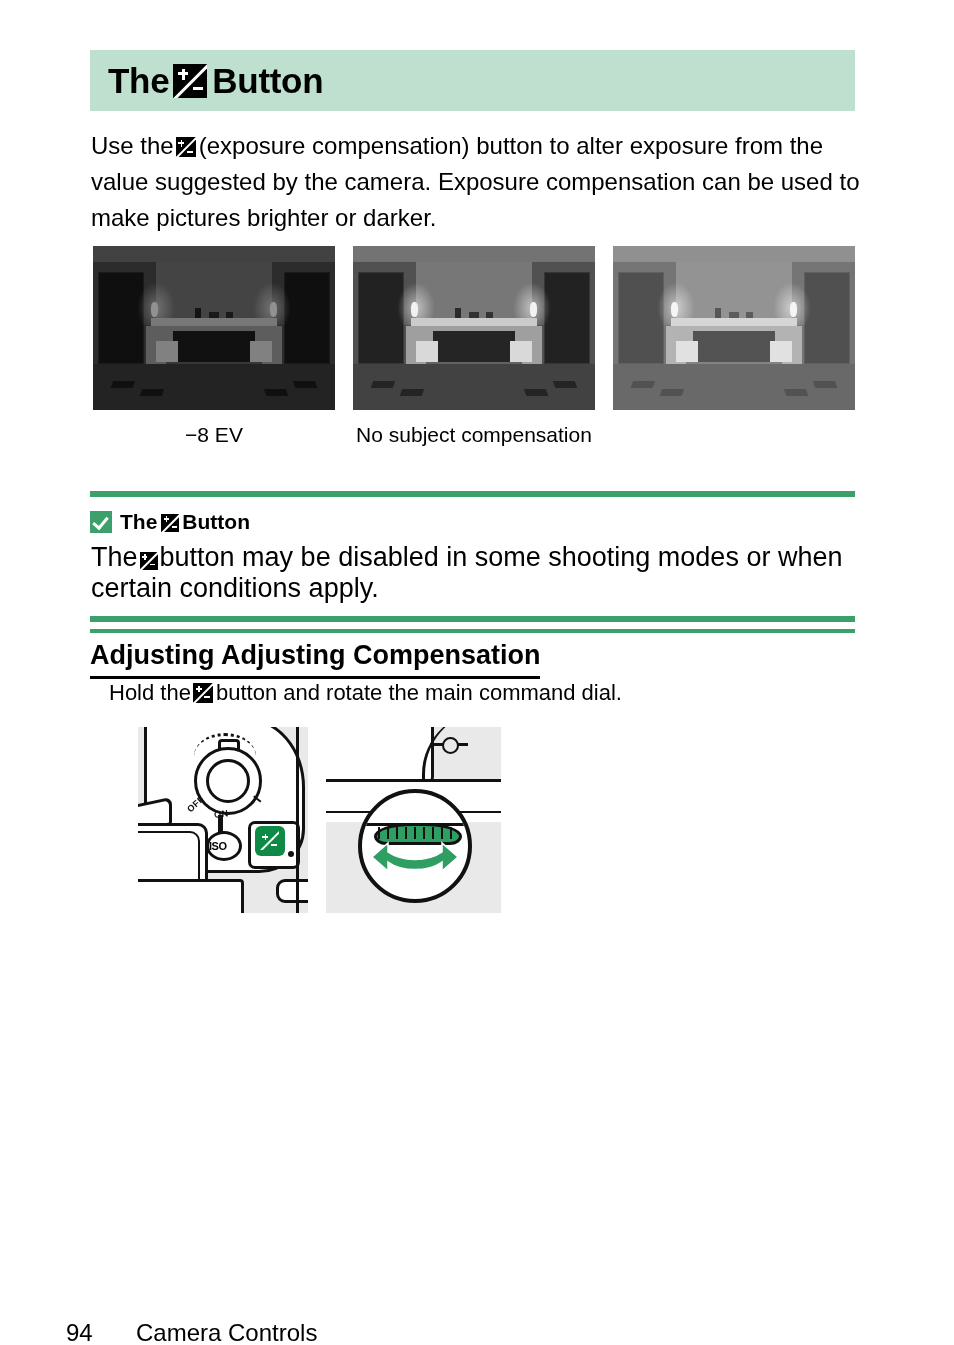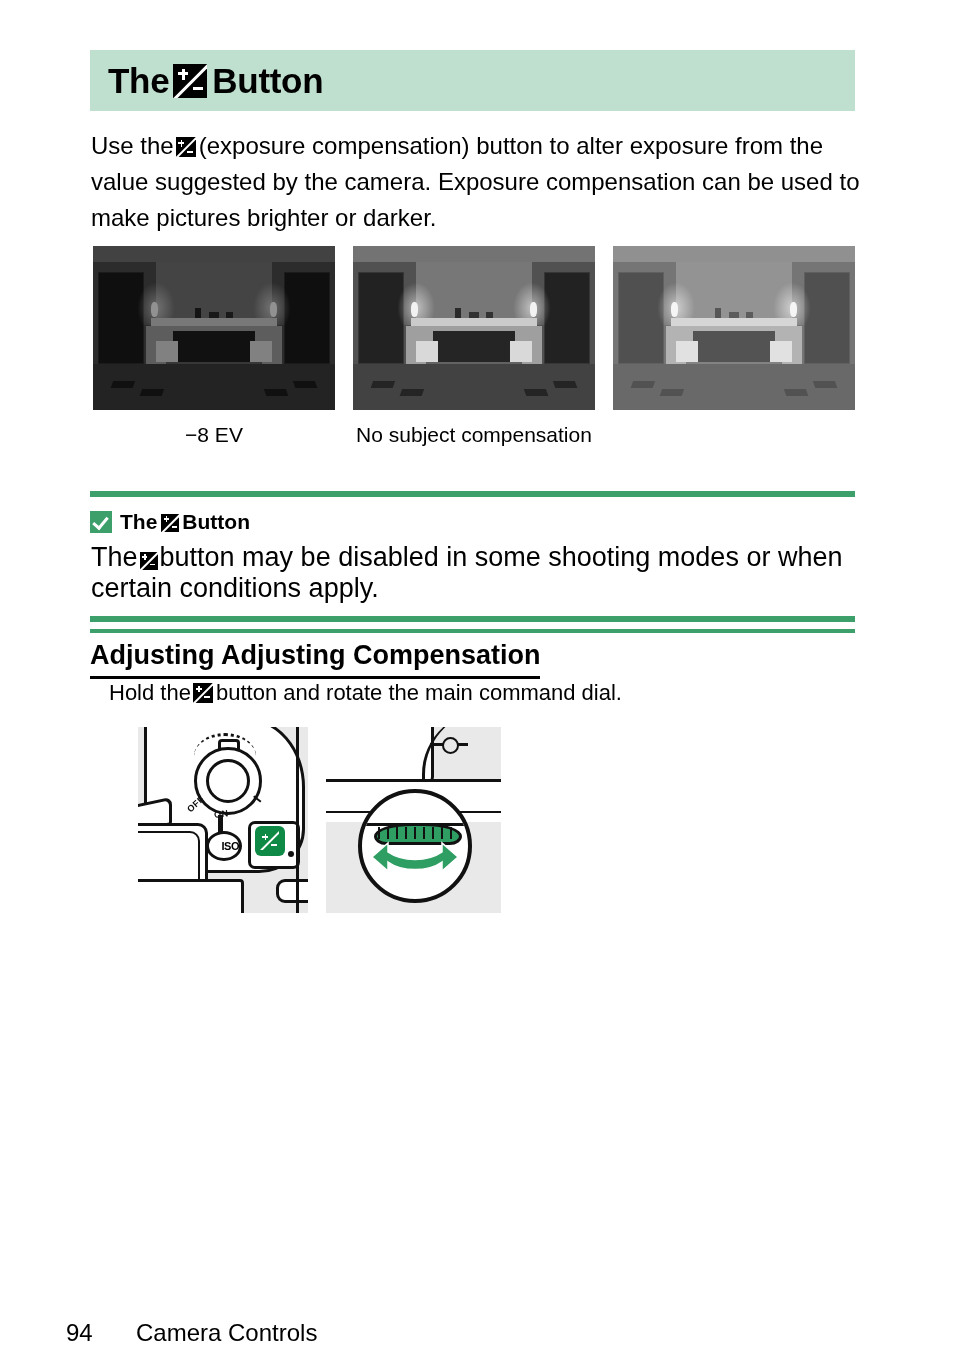--- a/index.html
+++ b/index.html
@@ -347,21 +347,21 @@
   }
   .btn-iso {
     position: absolute;
     left: 68px; top: 104px;
     width: 30px; height: 24px;
     border: 3px solid #111;
     border-radius: 50%;
     background: #fff;
     font-size: 11px;
     font-weight: bold;
-    text-align: right;
+    text-align: left;
     line-height: 24px;
     letter-spacing: -0.5px;
   }
   .iso-stem {
     position: absolute;
     left: 80px; top: 88px;
     width: 5px; height: 18px;
     background: #111;
   }
   .btn-ec-frame {

